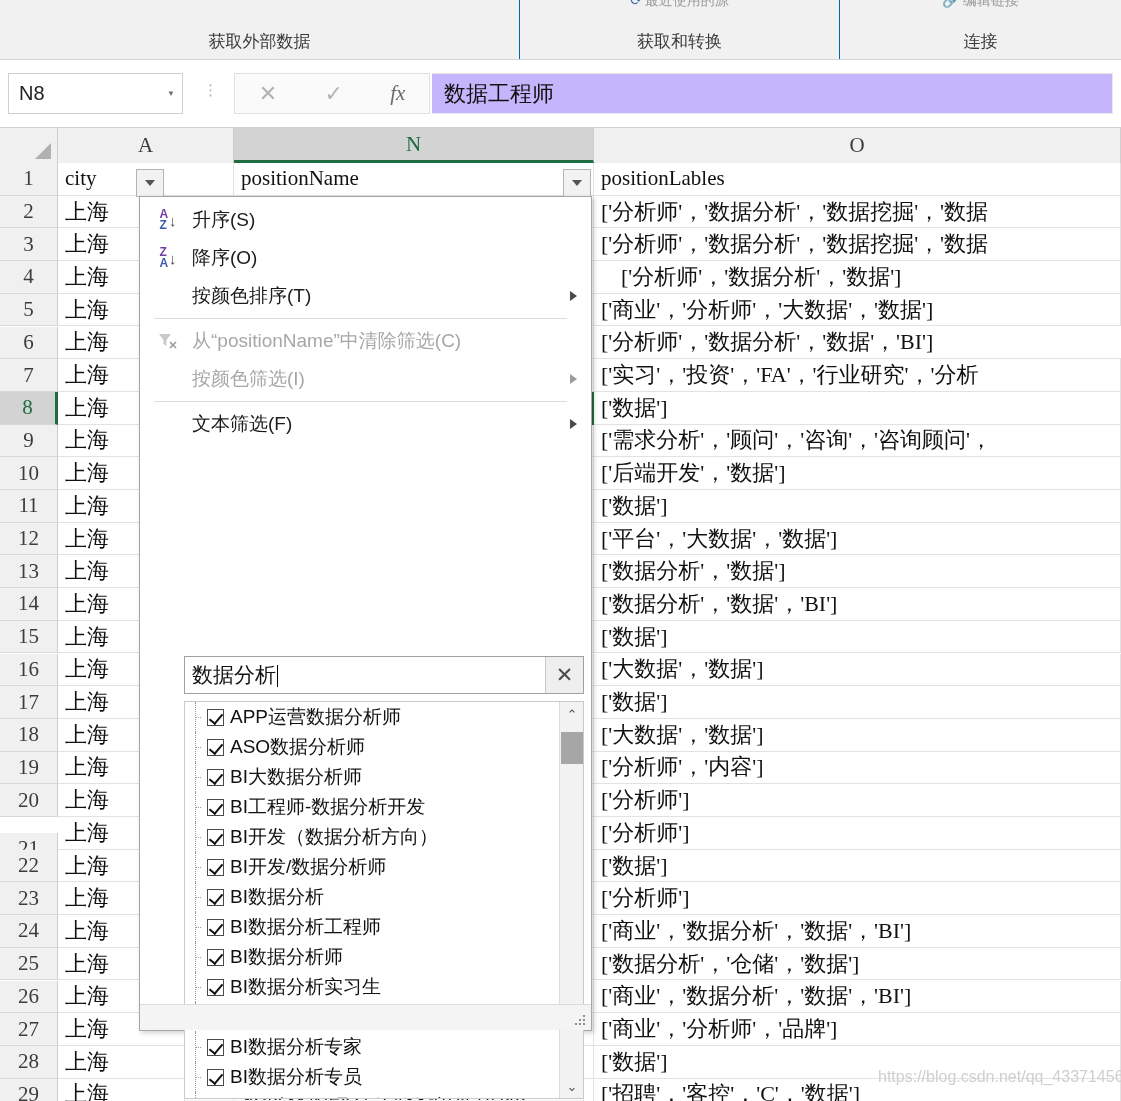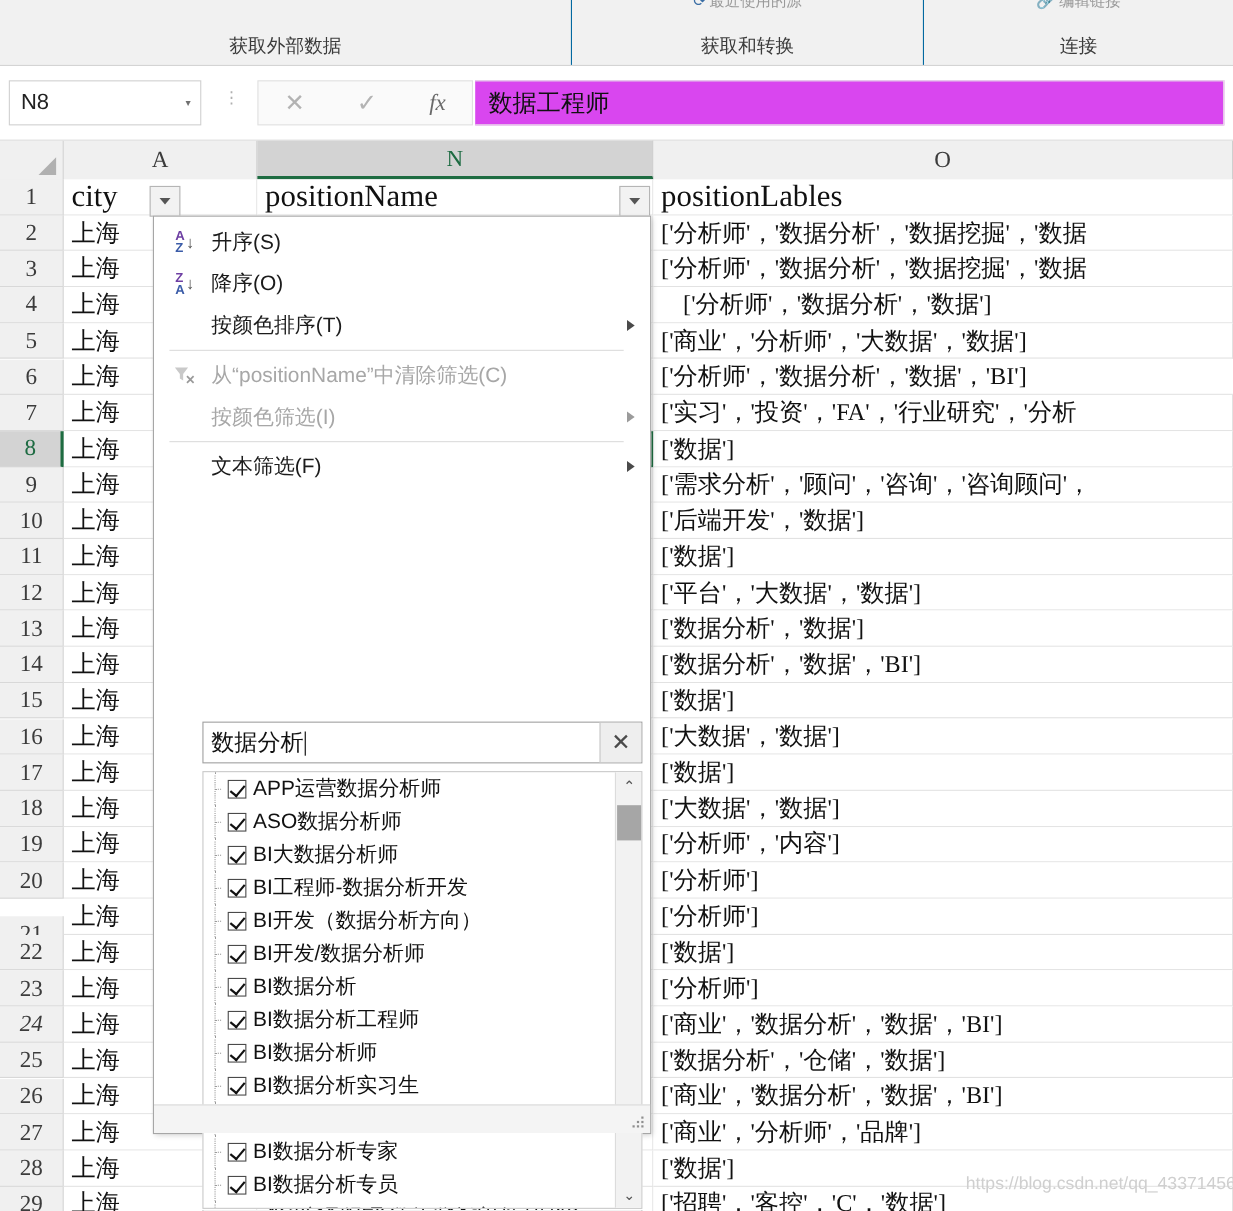--- a/index.html
+++ b/index.html
@@ -64,21 +64,21 @@
   .fb-btns {
     position: absolute; left: 234px; top: 13px; width: 196px; height: 41px;
     background: #fafafa; border: 1px solid #e0e0e0;
     display: flex; align-items: center; justify-content: space-around;
   }
   .fb-btn { font-size: 22px; color: #b3b3b3; }
   .fb-btn.fx { color: #6a6a6a; font-style: italic;
     font-family: "Liberation Serif", serif; font-size: 21px; }
   .fb-input {
     position: absolute; left: 432px; top: 13px; width: 681px; height: 41px;
-    background: #d946ef; border: 1px solid #e8e8e8; border-left: none;
+    background: #c4b5fd; border: 1px solid #e8e8e8; border-left: none;
     display: flex; align-items: center;
     padding-left: 12px; font-size: 22px; color: #111;
   }
 
   
   .grid { position: absolute; left: 0; top: 128px; width: 1121px; height: 973px; background: #fff; }
 
   .colhead-row {
     position: absolute; left: 0; top: 0; width: 1121px; height: 35px;
     background: #f0f0f0; border-bottom: 1px solid #cfcfcf;
@@ -119,21 +119,21 @@
     position: absolute;
     border-bottom: 1px solid #e2e2e2;
     border-right: 1px solid #e2e2e2;
     display: flex; align-items: center;
     font-family: "Liberation Serif", serif;
     font-size: 22px; color: #111;
     padding-left: 7px;
     white-space: nowrap; overflow: hidden;
     background: #fff;
   }
-  .cell.hdr { font-size: 28px; }
+  .cell.hdr { font-size: 21px; }
   .cell.selbox { border: 2px solid #1e6c41; border-right: 2px solid #1e6c41; }
 
   
   .filter-btn {
     position: absolute; width: 28px; height: 28px;
     background: #f2f2f2; border: 1px solid #b5b5b5;
     display: flex; align-items: center; justify-content: center;
     z-index: 5;
   }
   .filter-btn .arw {
@@ -418,21 +418,21 @@
         <div class="cell" style="left: 234px; width: 360px; top: 689px; height: 32.7px;"></div>
         <div class="cell" style="left: 594px; width: 527px; top: 689px; height: 32.7px;">['分析师']</div>
         <div class="rowhead" style="top: 721.7px; height: 32.7px;">22</div>
         <div class="cell" style="left: 58px; width: 176px; top: 721.7px; height: 32.7px;">上海</div>
         <div class="cell" style="left: 234px; width: 360px; top: 721.7px; height: 32.7px;"></div>
         <div class="cell" style="left: 594px; width: 527px; top: 721.7px; height: 32.7px;">['数据']</div>
         <div class="rowhead" style="top: 754.4px; height: 32.7px;">23</div>
         <div class="cell" style="left: 58px; width: 176px; top: 754.4px; height: 32.7px;">上海</div>
         <div class="cell" style="left: 234px; width: 360px; top: 754.4px; height: 32.7px;"></div>
         <div class="cell" style="left: 594px; width: 527px; top: 754.4px; height: 32.7px;">['分析师']</div>
-        <div class="rowhead" style="top: 787.1px; height: 32.7px; font-style: italic;">24</div>
+        <div class="rowhead" style="top: 787.1px; height: 32.7px;">24</div>
         <div class="cell" style="left: 58px; width: 176px; top: 787.1px; height: 32.7px;">上海</div>
         <div class="cell" style="left: 234px; width: 360px; top: 787.1px; height: 32.7px;"></div>
         <div class="cell" style="left: 594px; width: 527px; top: 787.1px; height: 32.7px;">['商业'，'数据分析'，'数据'，'BI']</div>
         <div class="rowhead" style="top: 819.8px; height: 32.7px;">25</div>
         <div class="cell" style="left: 58px; width: 176px; top: 819.8px; height: 32.7px;">上海</div>
         <div class="cell" style="left: 234px; width: 360px; top: 819.8px; height: 32.7px;"></div>
         <div class="cell" style="left: 594px; width: 527px; top: 819.8px; height: 32.7px;">['数据分析'，'仓储'，'数据']</div>
         <div class="rowhead" style="top: 852.5px; height: 32.7px;">26</div>
         <div class="cell" style="left: 58px; width: 176px; top: 852.5px; height: 32.7px;">上海</div>
         <div class="cell" style="left: 234px; width: 360px; top: 852.5px; height: 32.7px;"></div>

